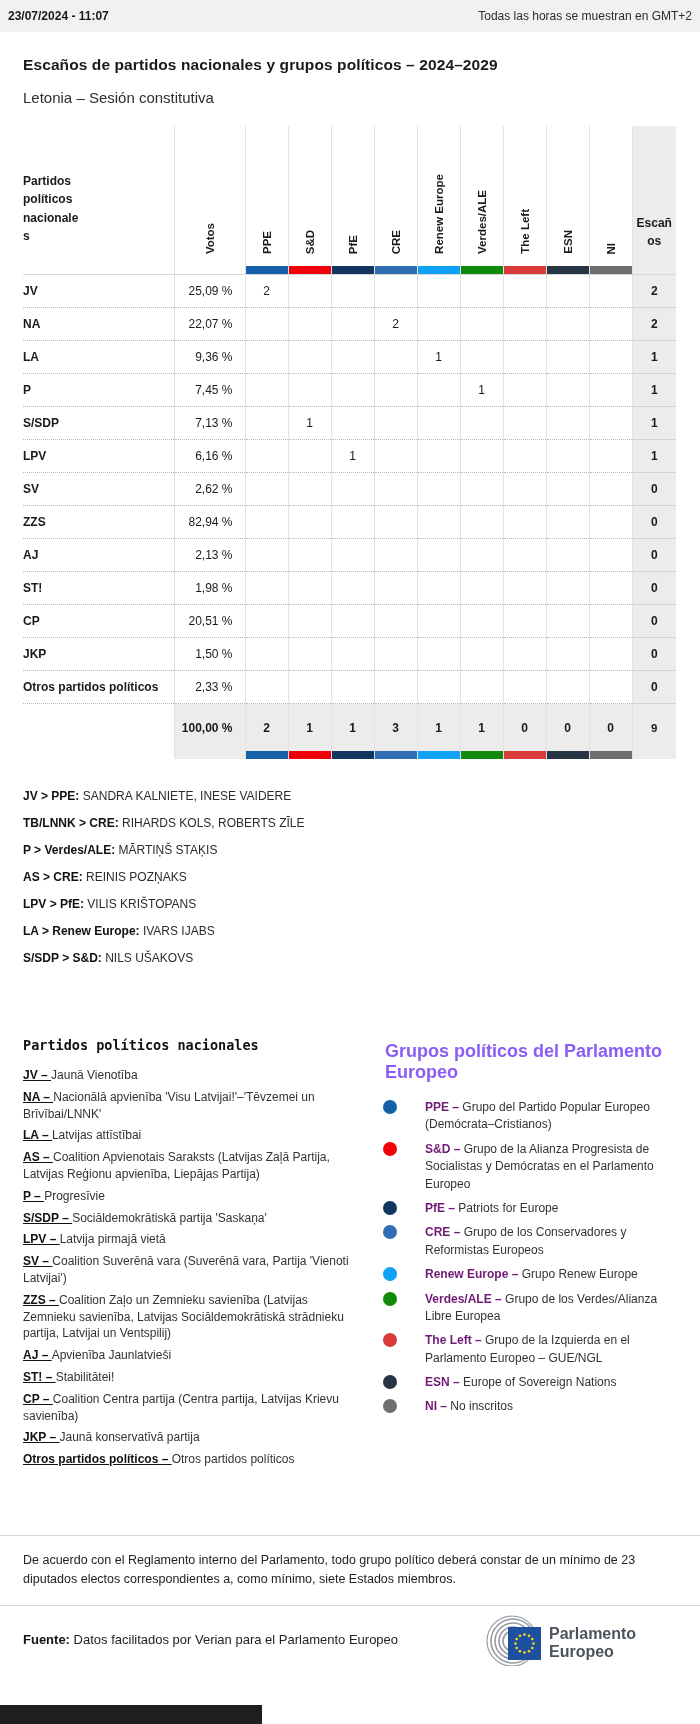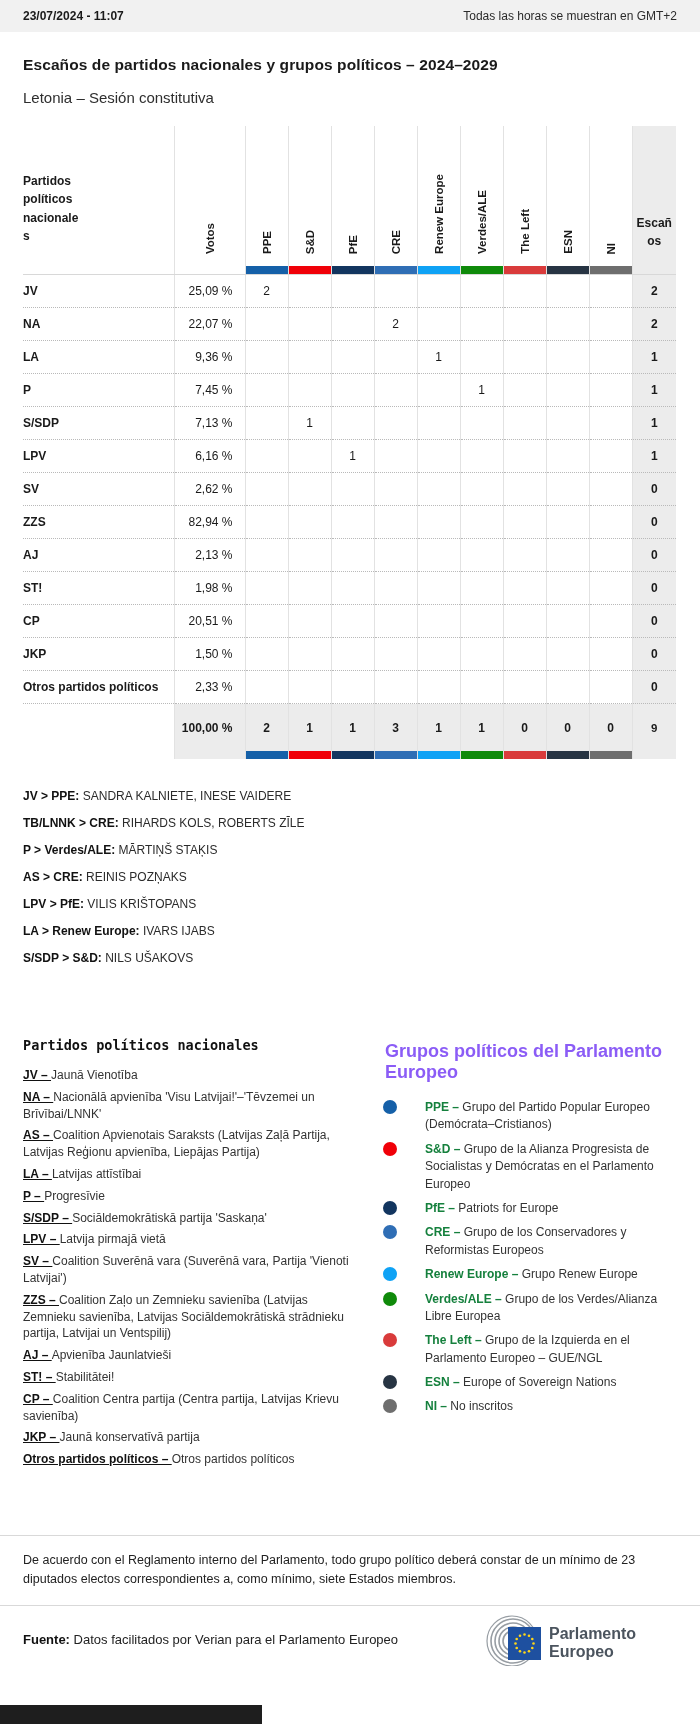--- a/index.html
+++ b/index.html
@@ -1,20 +1,20 @@
 <!DOCTYPE html>
 <html><head>
 <meta charset="utf-8">
 <style>
   html,body{margin:0;padding:0;background:#fff;}
   body{font-family:"Liberation Sans",sans-serif;color:#1a1a1a;}
   .page{width:700px;height:1724px;position:relative;overflow:hidden;background:#fff;}
 
   
-  .topbar{height:32px;background:#f1f1f1;display:flex;justify-content:space-between;align-items:center;padding:0 23px;font-size:12px;}
+  .topbar{height:32px;background:#f1f1f1;display:flex;justify-content:space-between;align-items:center;padding:0 8px;font-size:12px;}
   .topbar .dt{font-weight:bold;}
   .topbar .tz{color:#2b2b2b;}
 
   
   .title{margin:24px 23px 0;font-size:15.5px;font-weight:bold;letter-spacing:.1px;}
   .subtitle{margin:15px 23px 0;font-size:15px;font-weight:normal;color:#2e2e2e;}
 
   
   table.seats{border-collapse:collapse;table-layout:fixed;margin:20px 0 0 23px;width:653px;}
   .seats th,.seats td{padding:0;}
@@ -46,21 +46,21 @@
 
   
   .legends{display:flex;gap:26px;margin:72px 23px 0;}
   .legend-left{width:332px;}
   .legend-right{width:296px;}
   .pl-head{font-family:"DejaVu Sans Mono",monospace;font-size:13.5px;font-weight:bold;margin:0 0 14px;color:#111;}
   .pl-item{font-size:12px;line-height:1.4;margin-bottom:5px;color:#333;}
   .pl-item strong{color:#111;text-decoration:underline;}
   .gl-head{font-size:18px;font-weight:bold;margin:4px 4px 16px;color:#8b5cf6;}
   .gl-item{position:relative;padding-left:44px;font-size:12px;line-height:1.45;margin-bottom:7px;color:#333;}
-  .gl-item strong{color:#15803d;}
+  .gl-item strong{color:#701a75;}
   .dot{position:absolute;left:2px;top:1px;width:14px;height:14px;border-radius:50%;}
 
   
   .rule{border:none;border-top:1px solid #d9d9d9;margin:62px 0 0;}
   .disclaimer{margin:15px 23px 0;font-size:12.5px;line-height:1.55;color:#222;max-width:640px;}
   .rule2{border:none;border-top:1px solid #d9d9d9;margin:15px 0 0;}
   .source-row{display:flex;justify-content:space-between;align-items:center;margin:8px 23px 0;}
   .source{font-size:13px;color:#222;}
   .source strong{color:#111;}
   .logo{display:flex;align-items:center;}
@@ -371,22 +371,22 @@
       <p class="mep-line"><strong>LA &gt; Renew Europe:</strong><span> IVARS IJABS</span></p>
       <p class="mep-line"><strong>S/SDP &gt; S&amp;D:</strong><span> NILS UŠAKOVS</span></p>
     </div>
 
   <div class="legends">
     <div class="legend-left">
       <div class="pl-head">Partidos políticos nacionales</div>
       <div id="party-legend-items">
           <div class="pl-item"><strong>JV – </strong><span>Jaunā Vienotība</span></div>
           <div class="pl-item"><strong>NA – </strong><span>Nacionālā apvienība 'Visu Latvijai!'–'Tēvzemei un Brīvībai/LNNK'</span></div>
+          <div class="pl-item"><strong>LA – </strong><span>Latvijas attīstībai</span></div>
           <div class="pl-item"><strong>AS – </strong><span>Coalition Apvienotais Saraksts (Latvijas Zaļā Partija, Latvijas Reģionu apvienība, Liepājas Partija)</span></div>
-          <div class="pl-item"><strong>LA – </strong><span>Latvijas attīstībai</span></div>
           <div class="pl-item"><strong>P – </strong><span>Progresīvie</span></div>
           <div class="pl-item"><strong>S/SDP – </strong><span>Sociāldemokrātiskā partija 'Saskaņa'</span></div>
           <div class="pl-item"><strong>LPV – </strong><span>Latvija pirmajā vietā</span></div>
           <div class="pl-item"><strong>SV – </strong><span>Coalition Suverēnā vara (Suverēnā vara, Partija 'Vienoti Latvijai')</span></div>
           <div class="pl-item"><strong>ZZS – </strong><span>Coalition Zaļo un Zemnieku savienība (Latvijas Zemnieku savienība, Latvijas Sociāldemokrātiskā strādnieku partija, Latvijai un Ventspilij)</span></div>
           <div class="pl-item"><strong>AJ – </strong><span>Apvienība Jaunlatvieši</span></div>
           <div class="pl-item"><strong>ST! – </strong><span>Stabilitātei!</span></div>
           <div class="pl-item"><strong>CP – </strong><span>Coalition Centra partija (Centra partija, Latvijas Krievu savienība)</span></div>
           <div class="pl-item"><strong>JKP – </strong><span>Jaunā konservatīvā partija</span></div>
           <div class="pl-item"><strong>Otros partidos políticos – </strong><span>Otros partidos políticos</span></div>

